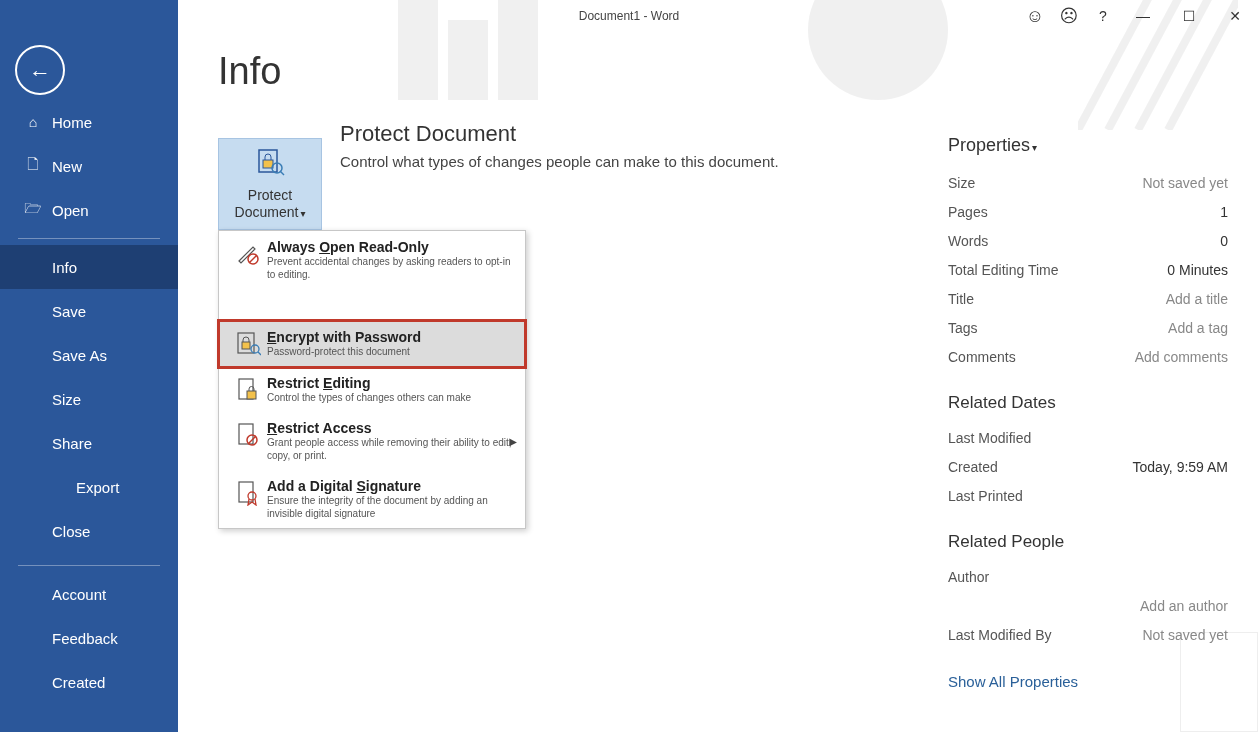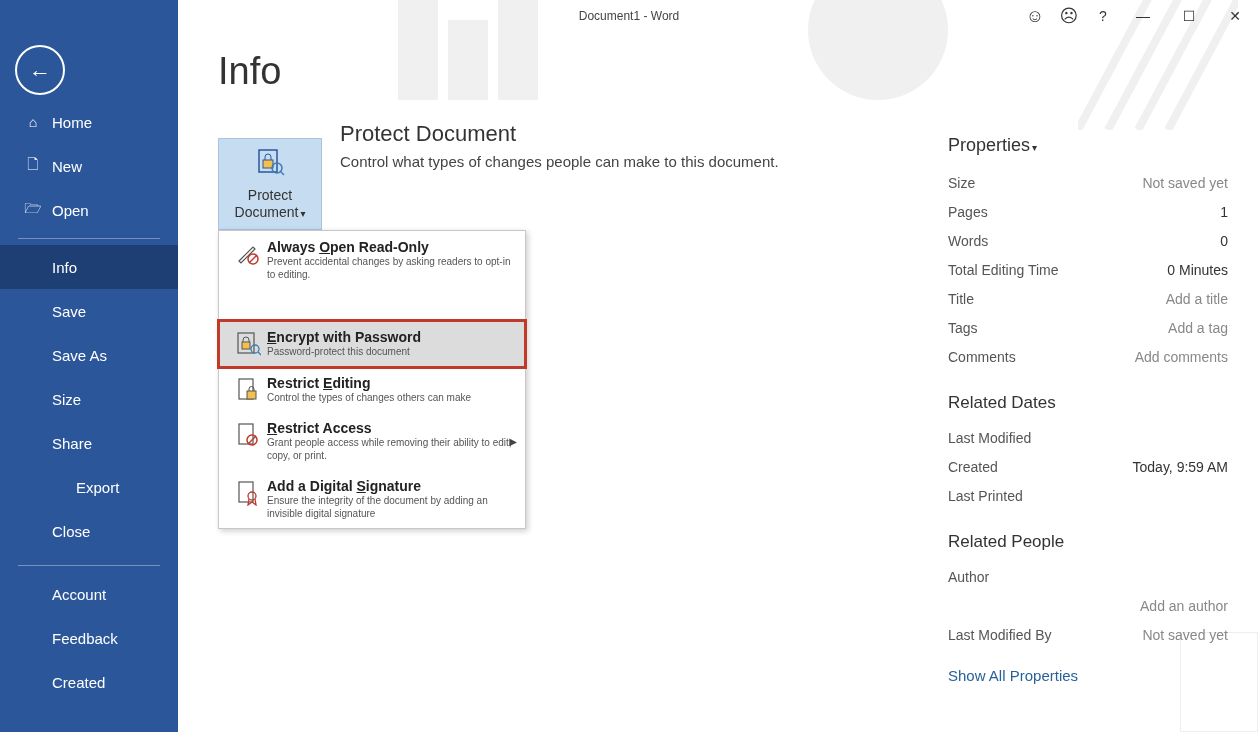--- a/index.html
+++ b/index.html
@@ -58,21 +58,21 @@
 
 
 .props { position: absolute; right: 30px; top: 135px; width: 280px; z-index: 3; }
 .props-header { font-size: 18px; color: #333; margin-bottom: 12px; }
 .props-header .caret { font-size: 10px; margin-left: 2px; }
 .prop-row { display: flex; justify-content: space-between; align-items: center; height: 29px; font-size: 14px; }
 .prop-label { color: #555; }
 .prop-value { color: #333; }
 .prop-value.placeholder { color: #888; }
 .props-section-title { font-size: 17px; color: #333; margin-top: 22px; margin-bottom: 10px; }
-.show-all { color: #2a6099; font-size: 15px; margin-top: 18px; cursor: pointer; }
+.show-all { color: #2a6099; font-size: 15px; margin-top: 24px; cursor: pointer; }
 
 .white-box { position: absolute; right: 0; bottom: 0; width: 78px; height: 100px; background: #fff; border: 1px solid #eee; }
 </style>
 </head>
 <body>
 
 <div class="bg-decor">
 <svg viewBox="0 0 600 150">
       <g fill="#888">
         <rect x="0" y="20" width="40" height="120"></rect>

